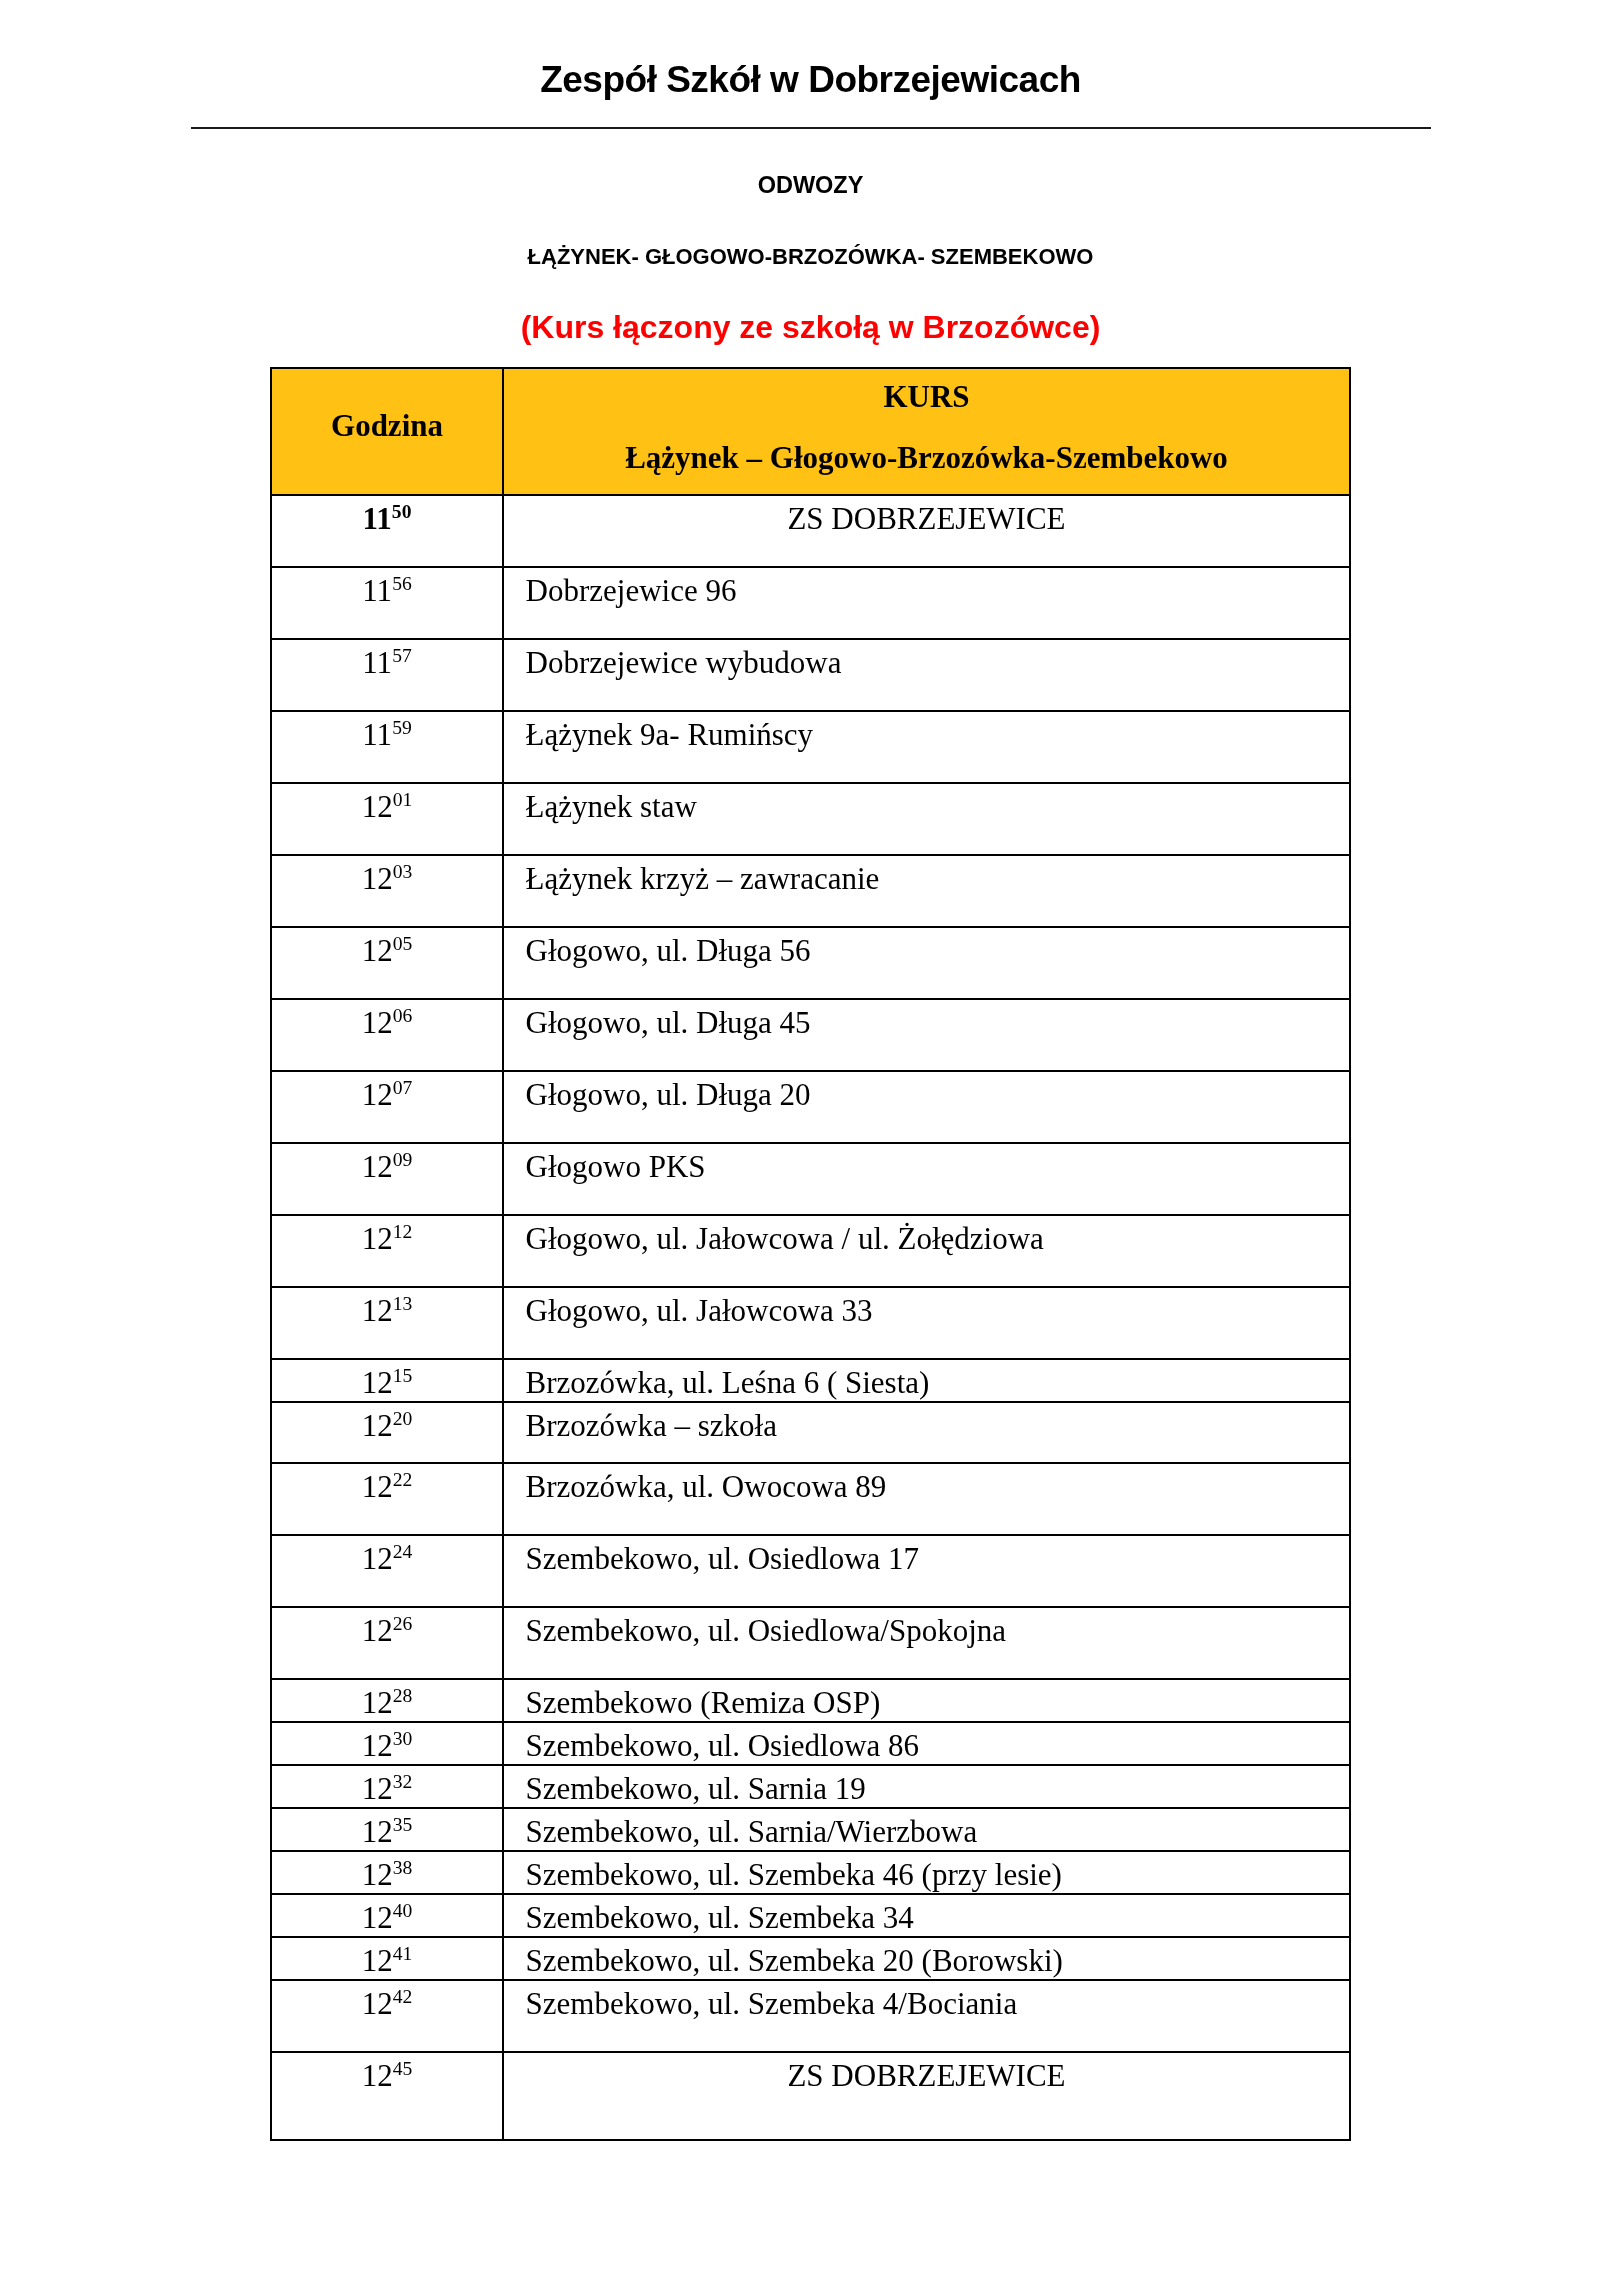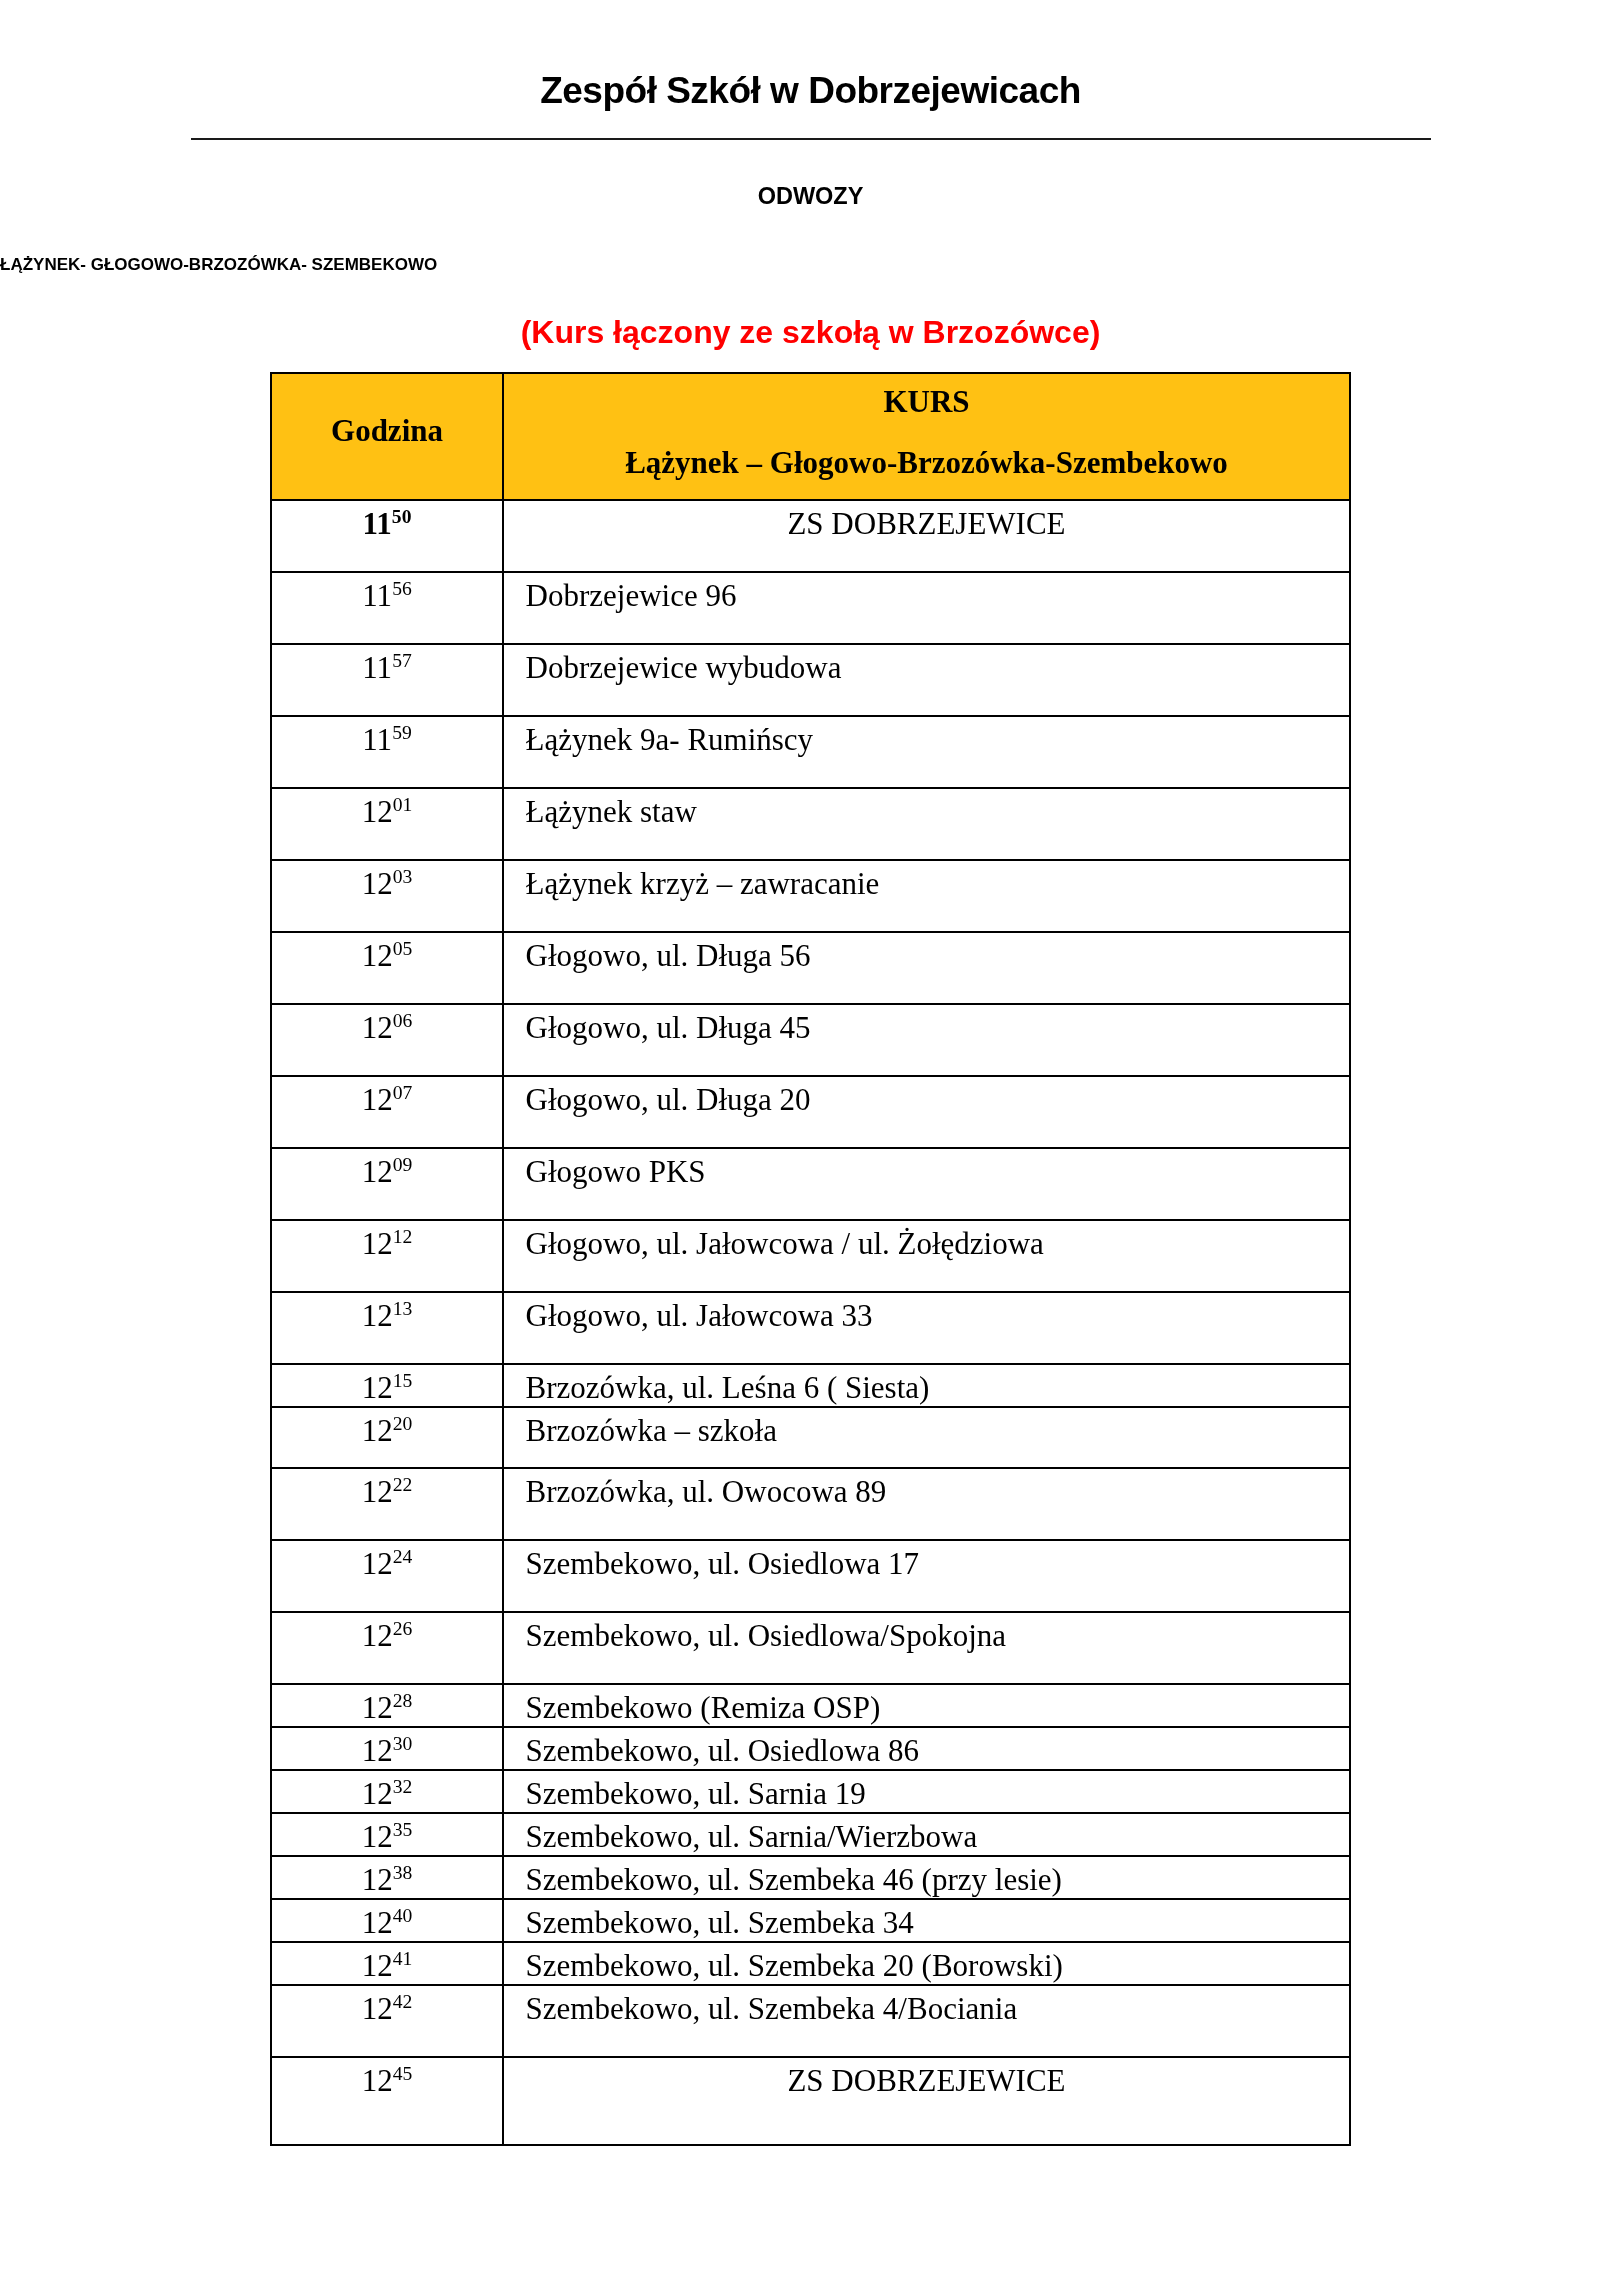--- a/index.html
+++ b/index.html
@@ -15,40 +15,40 @@
   .page { width: 1621px; height: 2293px; background: #ffffff; }
 
   .page-title {
     padding-top: 59px;
     text-align: center;
     font-family: "Liberation Sans", sans-serif;
     font-weight: bold;
     font-size: 37px;
     letter-spacing: -0.5px;
     color: #000000;
-    margin-top: 11px;
   }
   .divider {
     width: 1240px;
     height: 2px;
     background: #1a1a1a;
     margin: 25.5px auto 0 auto;
   }
   .subtitle-odwozy {
     margin-top: 43px;
     text-align: center;
     font-family: "Liberation Sans", sans-serif;
     font-weight: bold;
     font-size: 23.5px;
   }
   .subtitle-route {
     margin-top: 45px;
+    text-align: center;
     font-family: "Liberation Sans", sans-serif;
     font-weight: bold;
-    font-size: 17px;
+    font-size: 22px;
   }
   .subtitle-note {
     margin-top: 39px;
     text-align: center;
     font-family: "Liberation Sans", sans-serif;
     font-weight: bold;
     font-size: 32px;
     color: #ff0000;
   }
 

